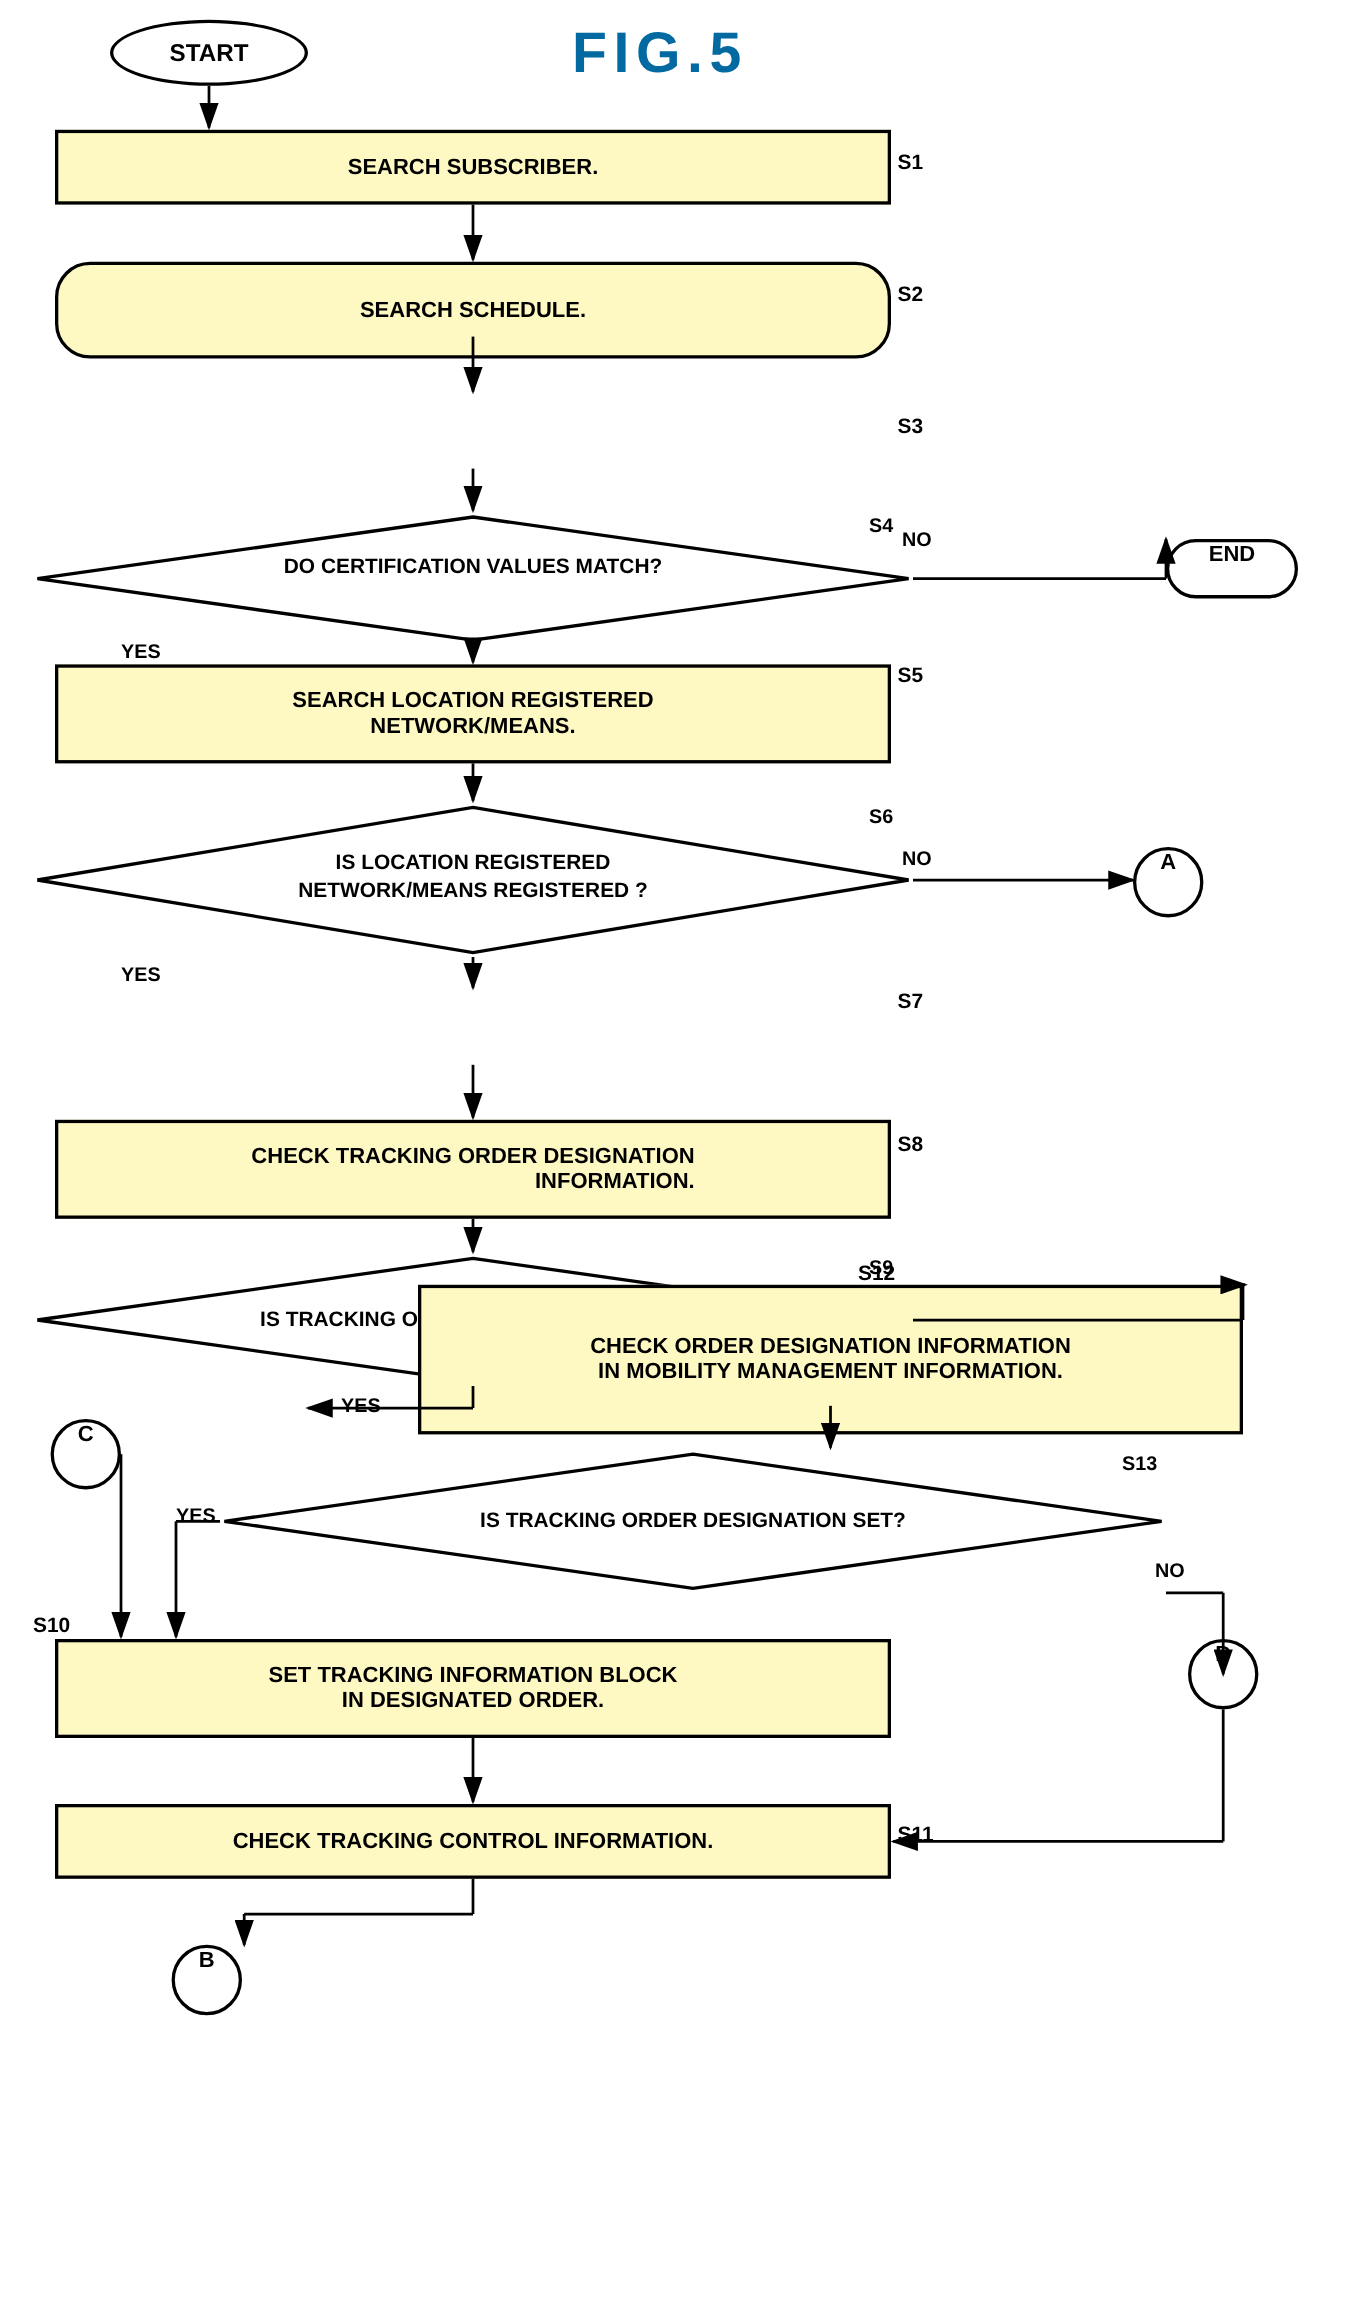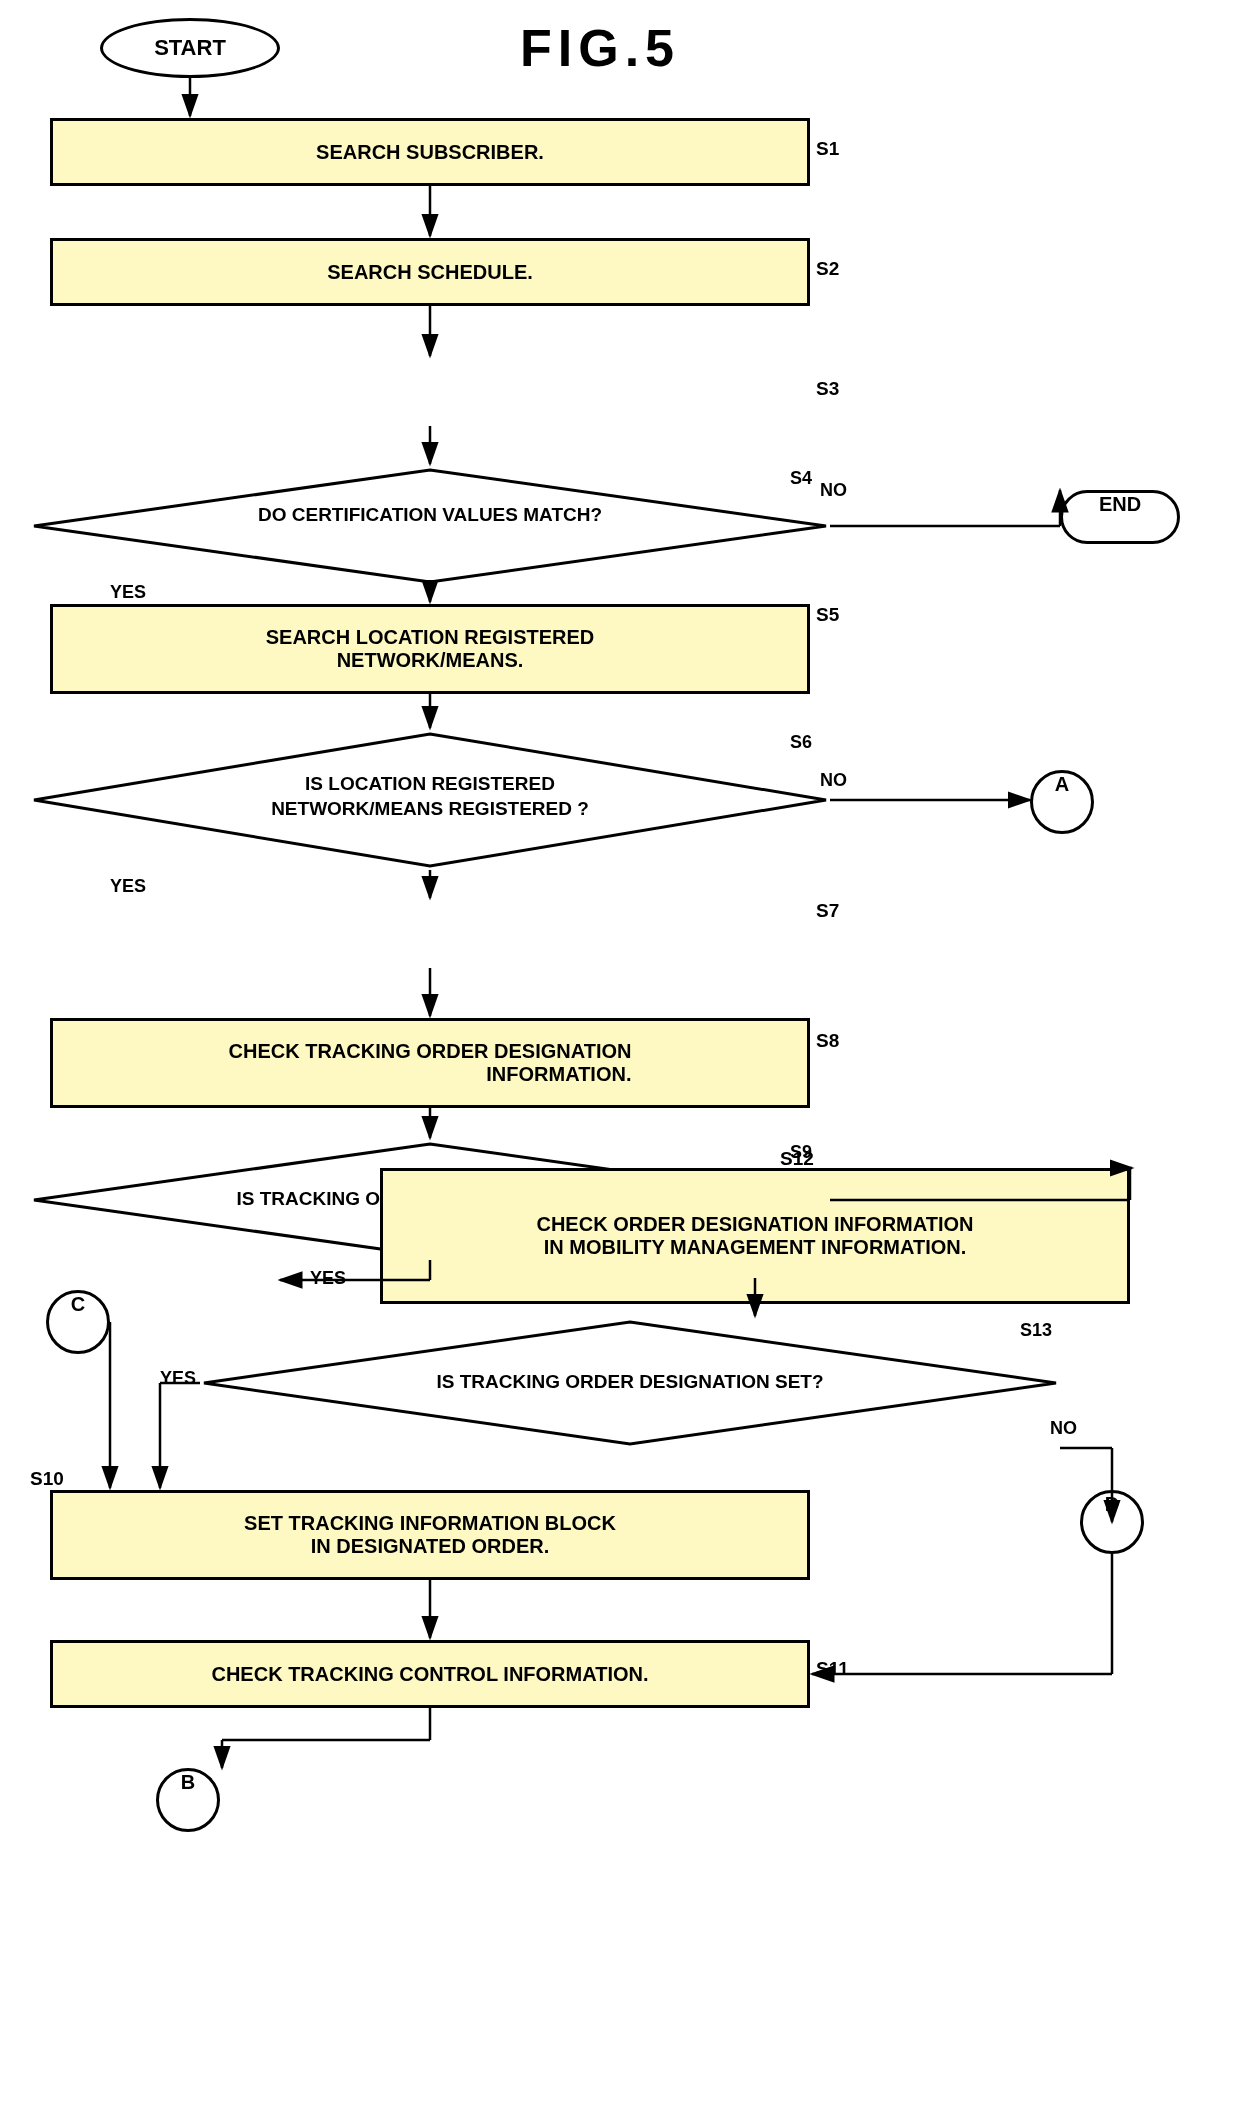--- a/index.html
+++ b/index.html
@@ -17,21 +17,21 @@
       min-height: 2101px;
       background: #fff;
     }
     .fig-title {
       position: absolute;
       top: 18px;
       left: 520px;
       font-size: 52px;
       font-weight: bold;
       letter-spacing: 6px;
-      color: #000000;
+      color: #0369a1;
       font-family: Arial, sans-serif;
     }
     
     .oval-start {
       position: absolute;
       top: 18px;
       left: 100px;
       width: 180px;
       height: 60px;
       border: 3px solid #000;
@@ -105,21 +105,21 @@
 
   <div class="oval-start">
     <span>START</span>
   </div>
 
   <div class="rect-box" style="top:118px; left:50px; width:760px; height:68px;">
     <span>SEARCH SUBSCRIBER.</span>
   </div>
   <div class="step-label" style="top:138px; left:816px;">S1</div>
 
-  <div class="rect-box" style="top:238px; left:50px; width:760px; height:68px;">
+  <div class="rect-box" style="top:238px; left:50px; width:760px; height:88px;border-radius:32px;">
     <span>SEARCH SCHEDULE.</span>
   </div>
   <div class="step-label" style="top:258px; left:816px;">S2</div>
 
   <div class="step-label" style="top:378px; left:816px;">S3</div>
 
   <div class="diamond-wrap" style="top:466px; left:30px; width:800px; height:120px;">
     <svg width="800" height="120" viewBox="0 0 800 120">
       <polygon points="400,4 796,60 400,116 4,60" fill="white" stroke="black" stroke-width="3"></polygon>
       <text x="400" y="55" text-anchor="middle" font-size="19" font-weight="bold" font-family="Arial">DO CERTIFICATION VALUES MATCH?</text>

